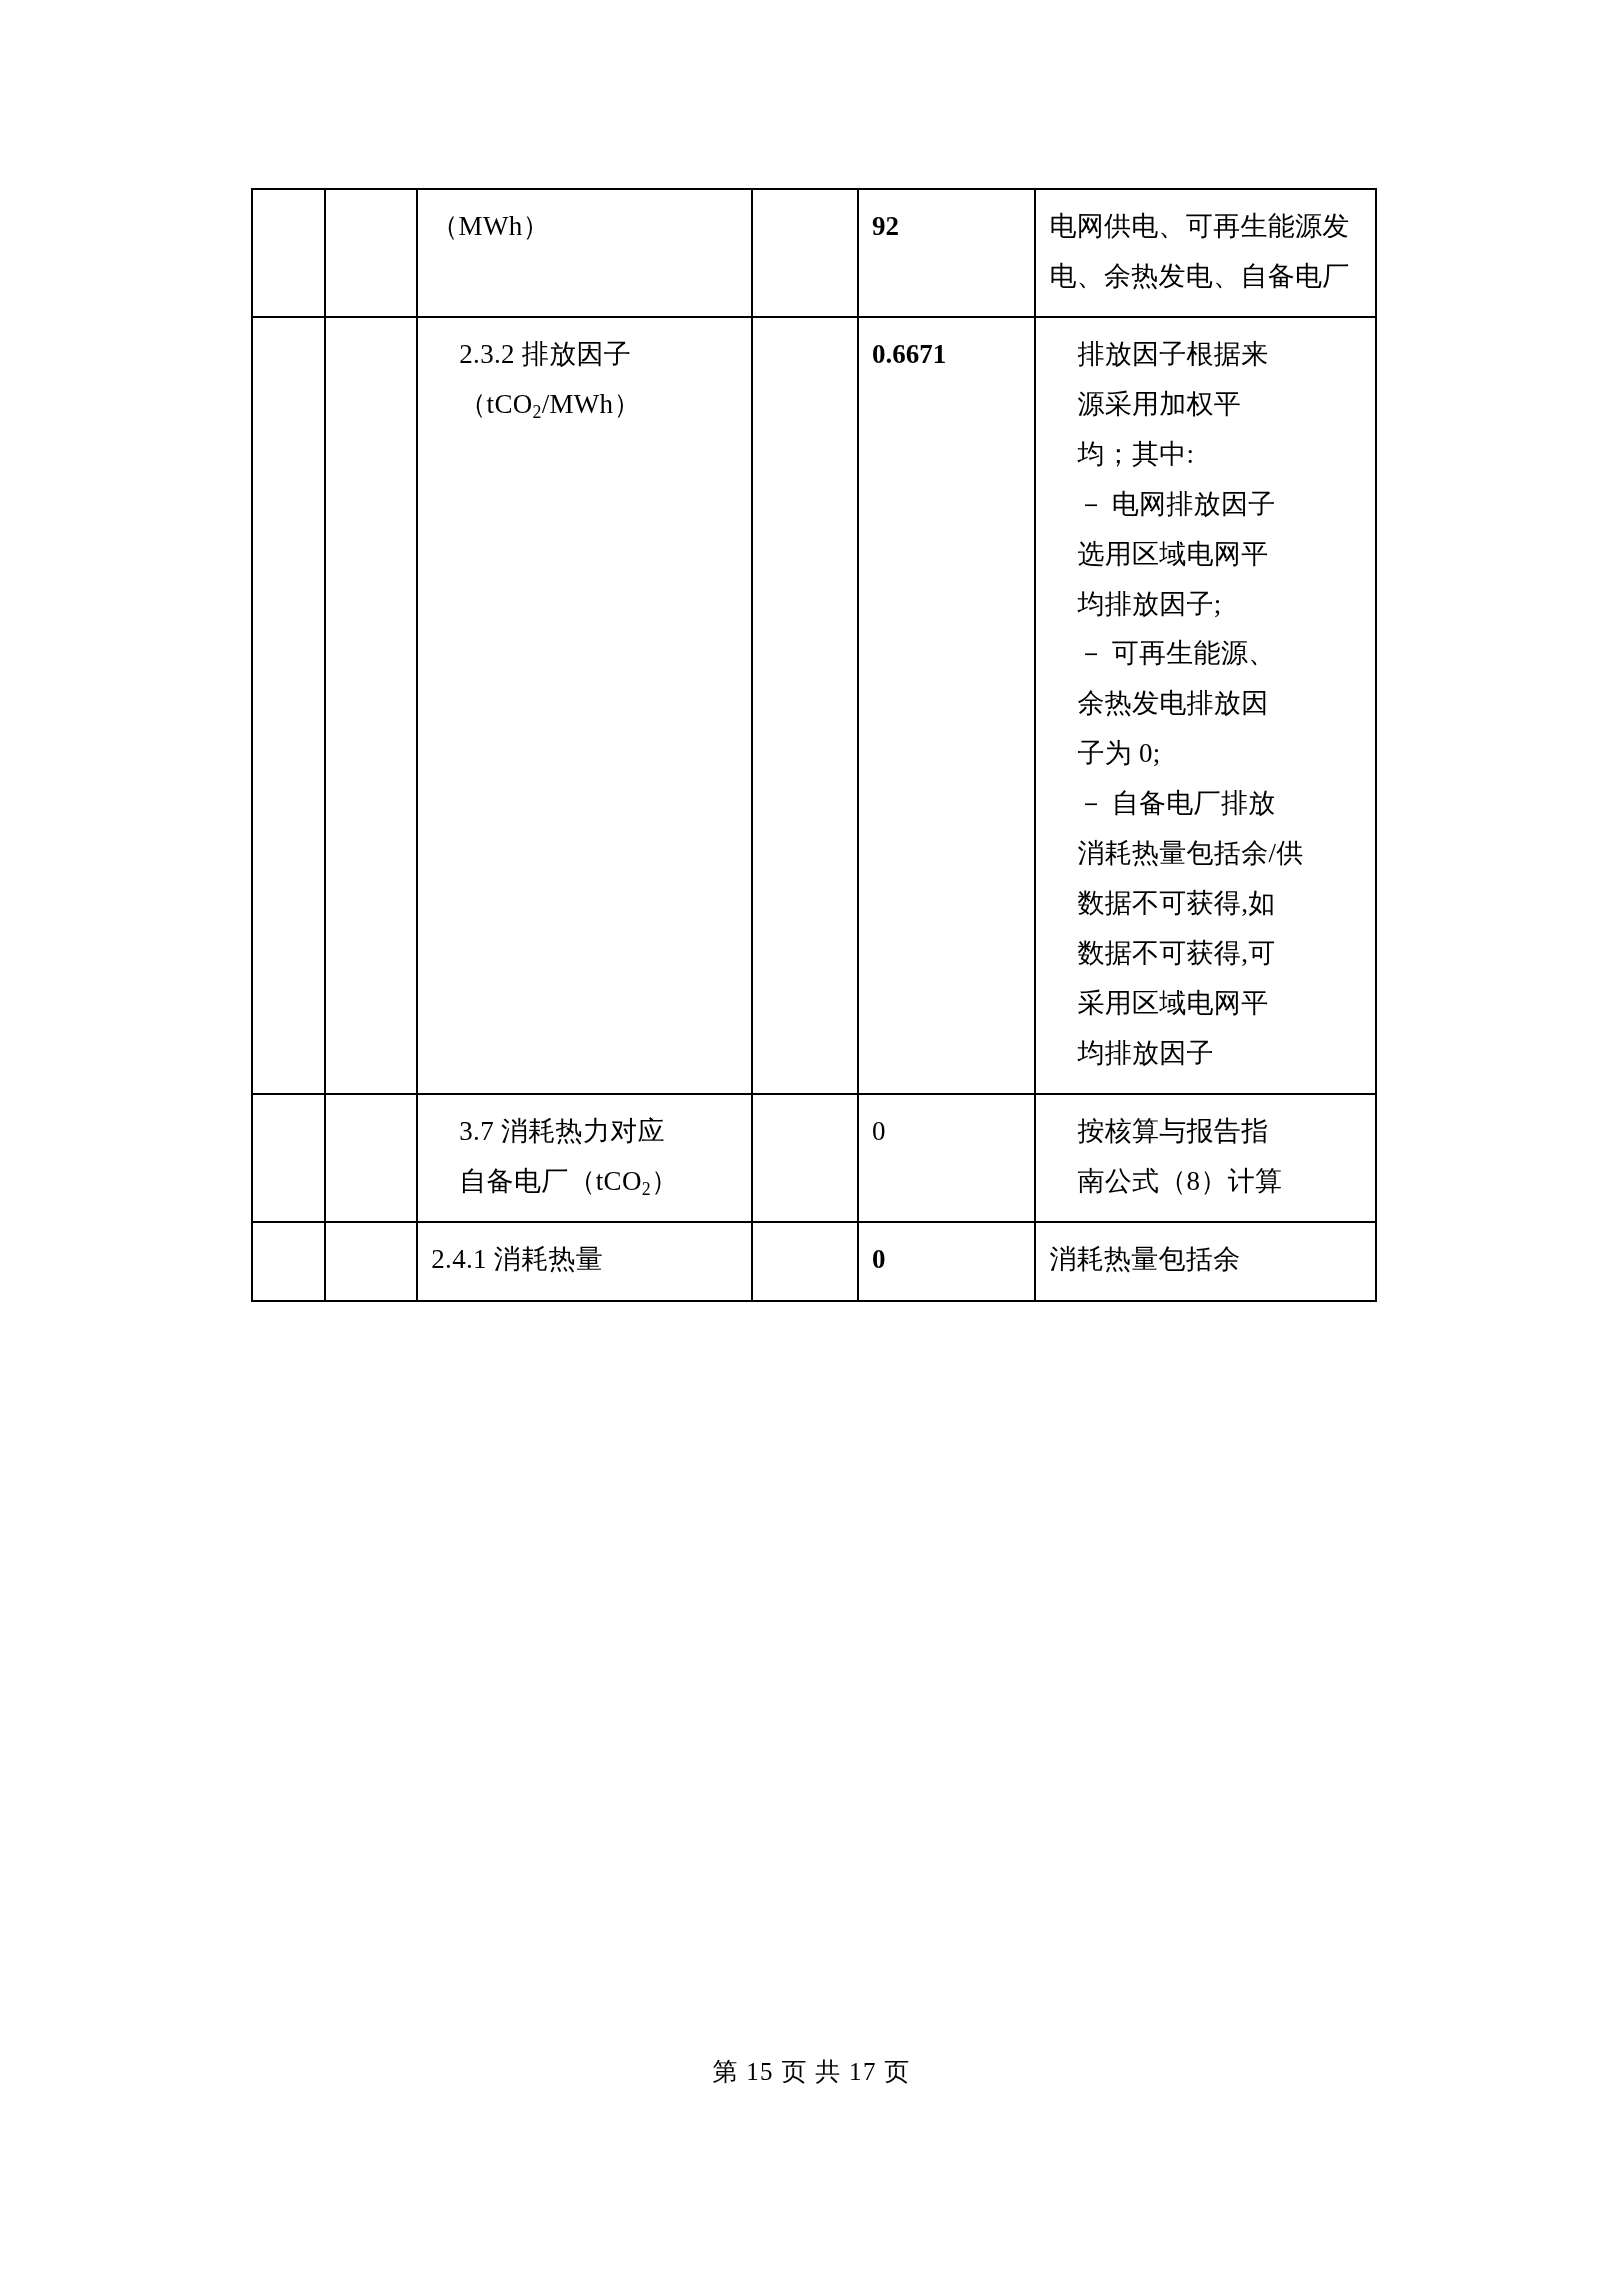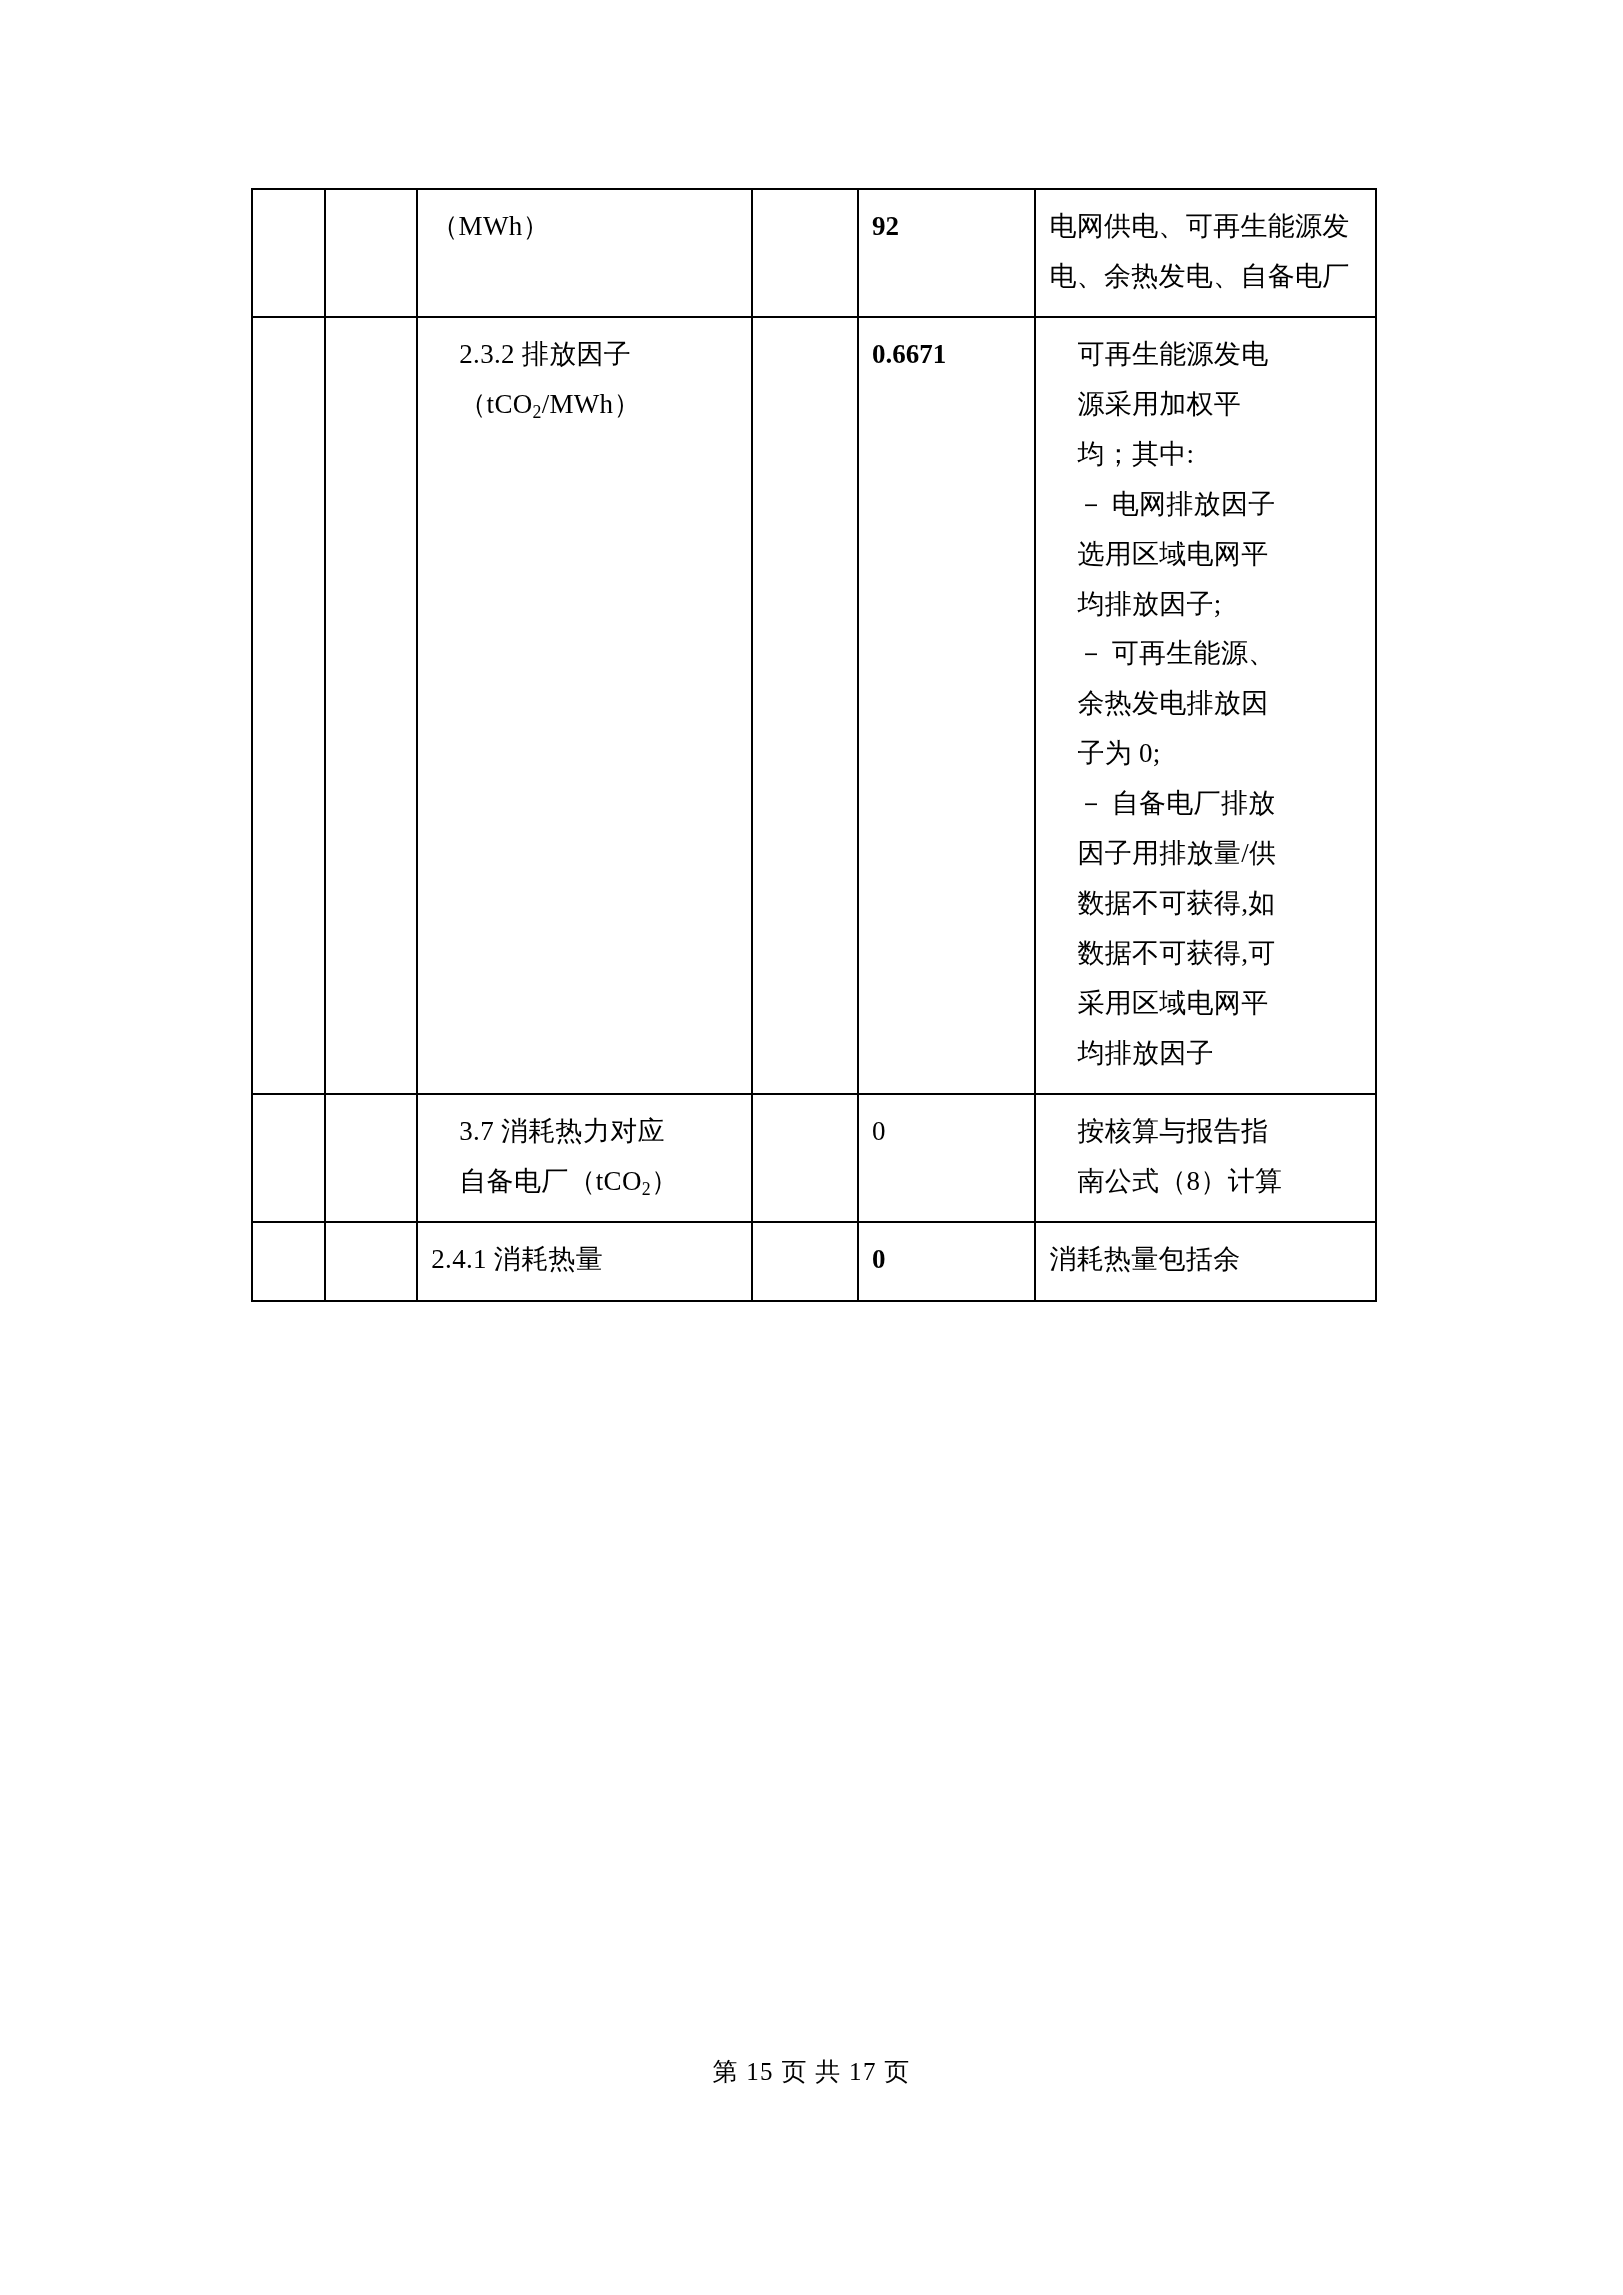--- a/index.html
+++ b/index.html
@@ -103,31 +103,31 @@
       <tr>
         <td class="cell-empty"></td>
         <td class="cell-empty"></td>
         <td class="item-cell">
           <span class="line">2.3.2  排放因子</span>
           <span class="line"><span>（tCO</span><sub>2</sub><span>/MWh）</span></span>
         </td>
         <td class="cell-empty"></td>
         <td class="num-cell">0.6671</td>
         <td class="desc-cell">
-          <span class="line">可再生能源发电</span>
+          <span class="line">排放因子根据来</span>
           <span class="line">源采用加权平</span>
           <span class="line">均；其中:</span>
           <span class="line">－ 电网排放因子</span>
           <span class="line">选用区域电网平</span>
           <span class="line">均排放因子;</span>
           <span class="line">－ 可再生能源、</span>
           <span class="line">余热发电排放因</span>
           <span class="line">子为 0;</span>
           <span class="line">－ 自备电厂排放</span>
-          <span class="line">因子用排放量/供</span>
+          <span class="line">消耗热量包括余/供</span>
           <span class="line">数据不可获得,如</span>
           <span class="line">数据不可获得,可</span>
           <span class="line">采用区域电网平</span>
           <span class="line">均排放因子</span>
         </td>
       </tr>
 
       <tr>
         <td class="cell-empty"></td>
         <td class="cell-empty"></td>

